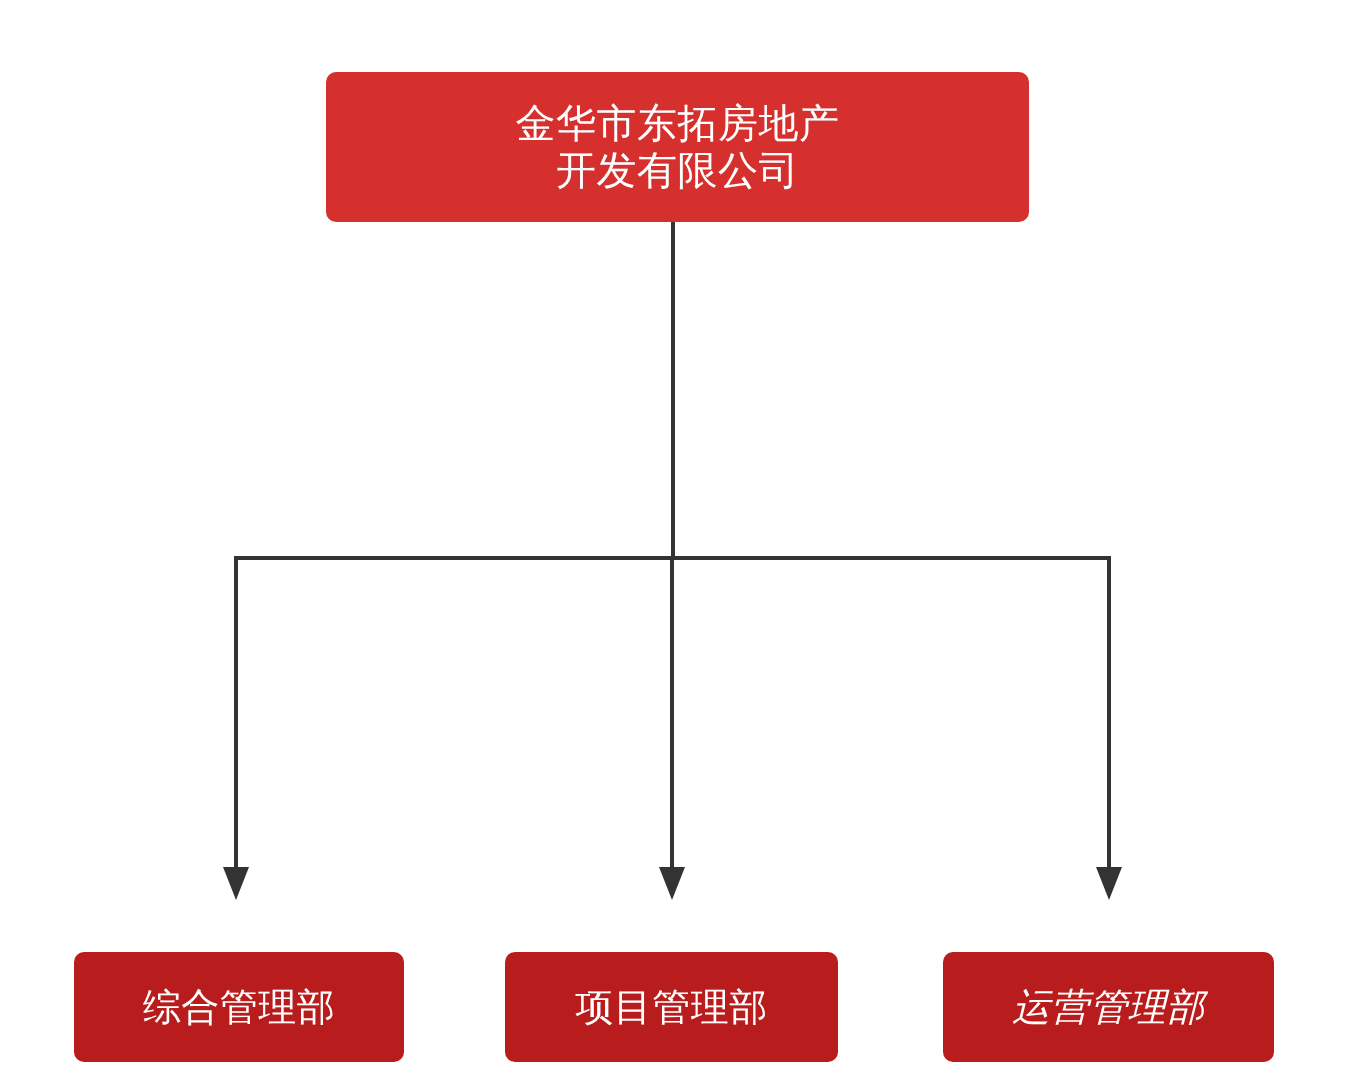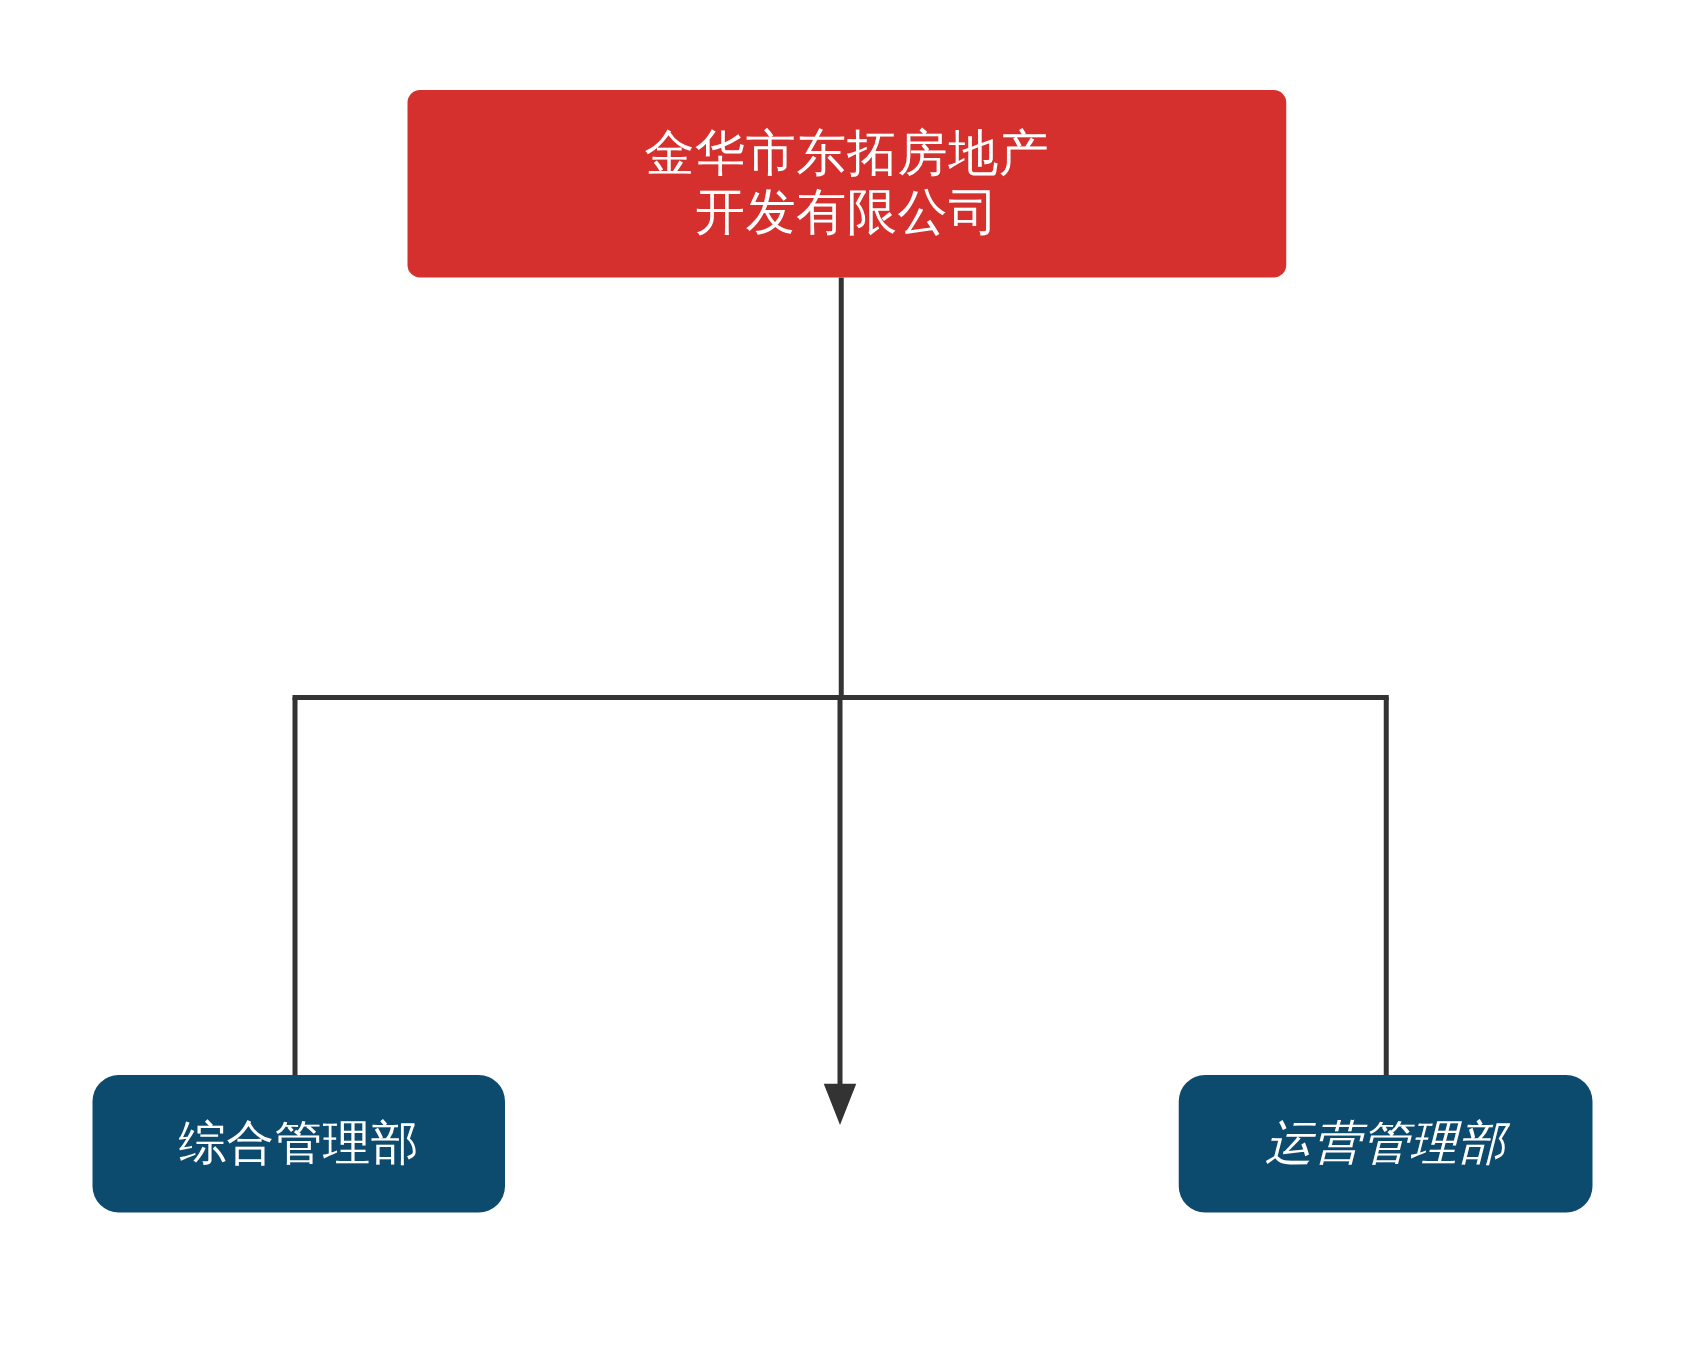--- a/index.html
+++ b/index.html
@@ -42,26 +42,25 @@
   .node-root {
     left: 326px;
     top: 72px;
     width: 703px;
     height: 150px;
     background: #d5302e;
     font-size: 40px;
     letter-spacing: 0.5px;
   }
   .node-child {
-    top: 860px;
+    top: 952px;
     height: 110px;
-    background: #0c4a6e;
+    background: #b91c1c;
     font-size: 38px;
     letter-spacing: 0.5px;
-    border-radius: 21px;
   }
   .node-child-0 { left: 74px;  width: 330px; }
   .node-child-1 { left: 505px; width: 333px; }
   .node-child-2 { left: 943px; width: 331px; font-style: italic; }
   .node-label {
     display: block;
     width: 100%;
   }
 </style>
 </head>
@@ -87,18 +86,21 @@
 
   <div class="node node-root">
     <span class="node-label">金华市东拓房地产
 开发有限公司</span>
   </div>
 
   <div class="node node-child node-child-0">
     <span class="node-label">综合管理部</span>
   </div>
 
+  <div class="node node-child node-child-1">
+    <span class="node-label">项目管理部</span>
+  </div>
 
   <div class="node node-child node-child-2">
     <span class="node-label">运营管理部</span>
   </div>
 
 </div>
 
 </body></html>

